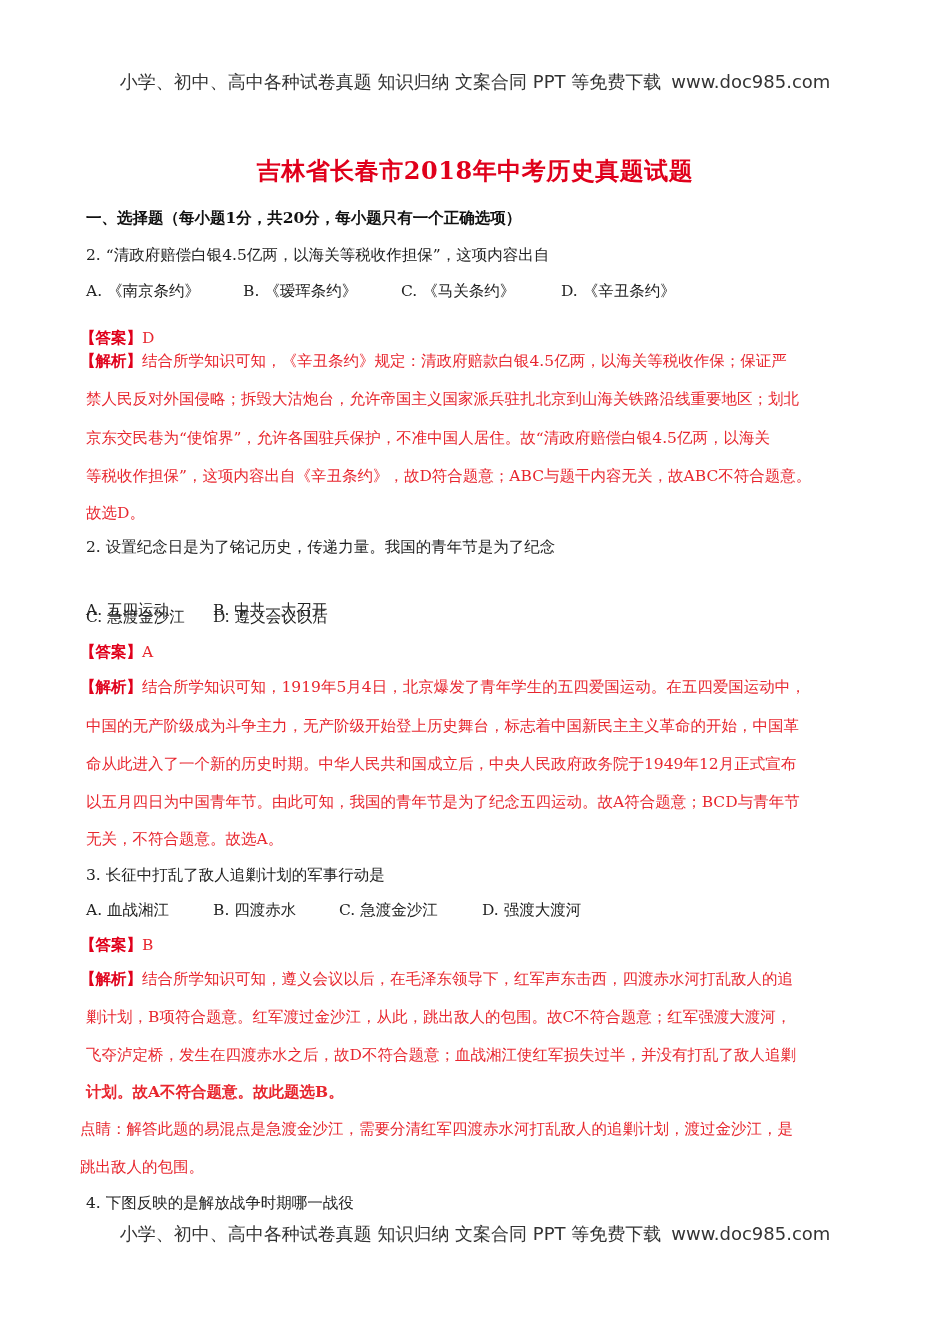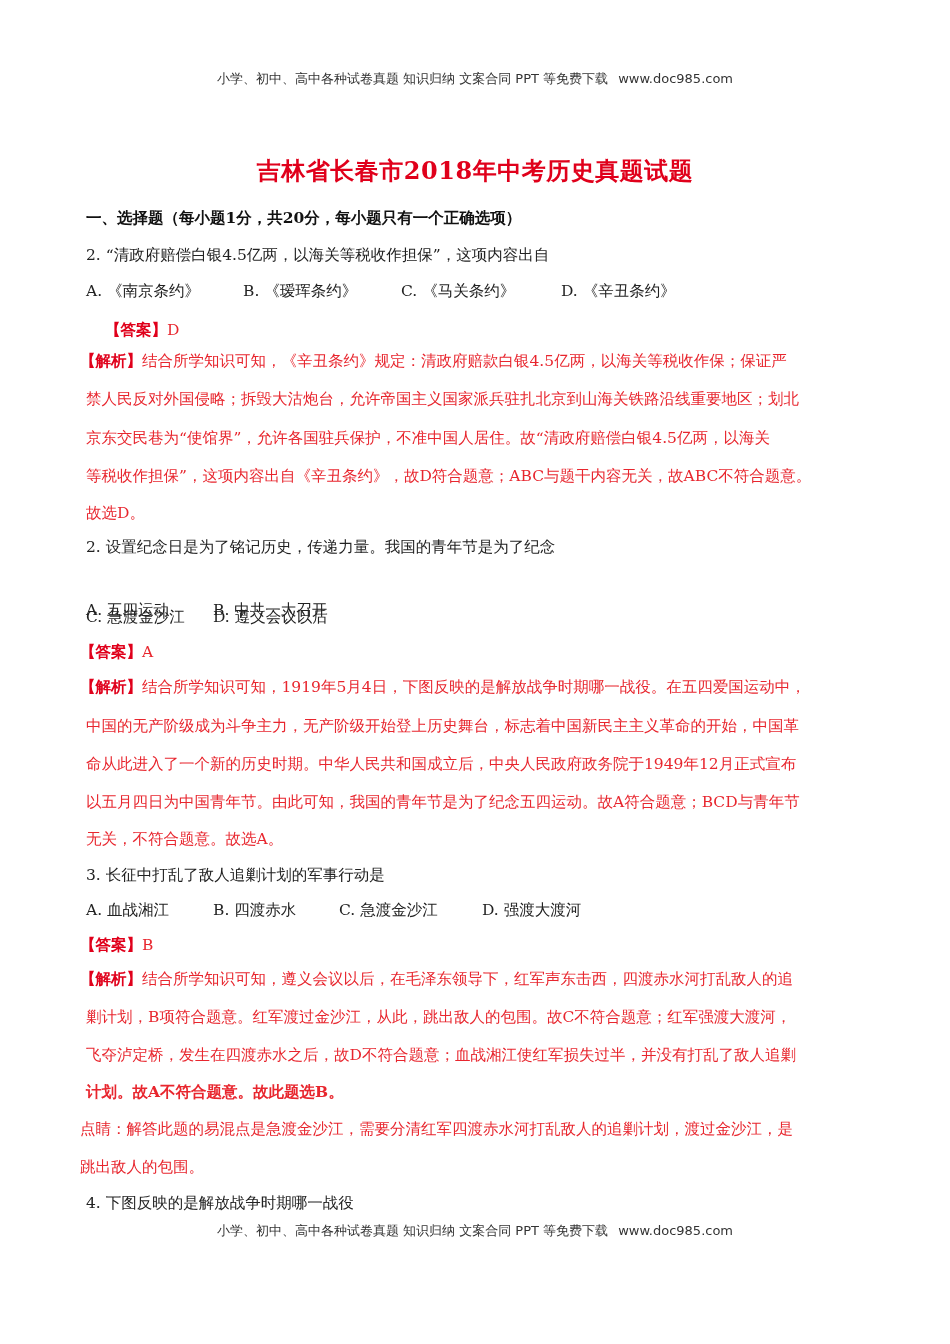--- a/index.html
+++ b/index.html
@@ -1,19 +1,19 @@
 <!DOCTYPE html>
 <html><head>
 <meta charset="utf-8">
 <style>
   html, body { margin: 0; padding: 0; background: #ffffff; }
   body { width: 950px; height: 1344px; position: relative; overflow: hidden;
          font-family: "DejaVu Serif", "Liberation Serif", serif; color: #222; }
   .hdr { position: absolute; left: 0; width: 950px; text-align: center;
-         font-family: "DejaVu Sans", "Liberation Sans", sans-serif; font-size: 13px; color: #333; }
+         font-family: "DejaVu Sans", "Liberation Sans", sans-serif; font-size: 18px; color: #333; }
   .hdr .url { margin-left: 10px; }
   .title { position: absolute; top: 155px; left: 0; width: 950px; text-align: center;
            font-size: 24px; font-weight: bold; color: #e0001b; letter-spacing: 0.5px; }
   .line { position: absolute; left: 86px; font-size: 15.5px; white-space: nowrap; line-height: 20px; }
   .sec { font-weight: bold; color: #111; }
   .red { color: #e8262e; }
   .q { color: #222; }
   .br { color: #e0001b; font-weight: bold; }
   .opt { display: inline-block; }
 </style>
@@ -25,36 +25,36 @@
 </div>
 
 <div class="title">吉林省长春市2018年中考历史真题试题</div>
 
 <div class="line sec" style="top:208px;">一、选择题（每小题1分，共20分，每小题只有一个正确选项）</div>
 
 <div class="line q" style="top:245px;">2. “清政府赔偿白银4.5亿两，以海关等税收作担保”，这项内容出自</div>
 <div class="line q" style="top:281px;">
   <span class="opt" style="width:157px">A. 《南京条约》</span><span class="opt" style="width:158px">B. 《瑷珲条约》</span><span class="opt" style="width:160px">C. 《马关条约》</span><span class="opt">D. 《辛丑条约》</span>
 </div>
-<div class="line red" style="top:320px;left:80px;margin-left:25px;"><span class="br">【答案】</span><span>D</span></div>
+<div class="line red" style="top:328px;left:80px;"><span class="br">【答案】</span><span>D</span></div>
 <div class="line red" style="top:351px;left:80px;"><span class="br">【解析】</span><span>结合所学知识可知，《辛丑条约》规定：清政府赔款白银4.5亿两，以海关等税收作保；保证严</span></div>
 <div class="line red" style="top:389px;">禁人民反对外国侵略；拆毁大沽炮台，允许帝国主义国家派兵驻扎北京到山海关铁路沿线重要地区；划北</div>
 <div class="line red" style="top:428px;">京东交民巷为“使馆界”，允许各国驻兵保护，不准中国人居住。故“清政府赔偿白银4.5亿两，以海关</div>
 <div class="line red" style="top:466px;">等税收作担保”，这项内容出自《辛丑条约》，故D符合题意；ABC与题干内容无关，故ABC不符合题意。</div>
 <div class="line red" style="top:503px;">故选D。</div>
 
 <div class="line q" style="top:537px;">2. 设置纪念日是为了铭记历史，传递力量。我国的青年节是为了纪念</div>
 <div class="line q" style="top:600px;">
   <span class="opt" style="width:127px">A. 五四运动</span><span class="opt">B. 中共一大召开</span>
 </div>
 <div class="line q" style="top:607px;">
   <span class="opt" style="width:127px">C. 急渡金沙江</span><span class="opt">D. 遵义会议以后</span>
 </div>
 <div class="line red" style="top:642px;left:80px;"><span class="br">【答案】</span><span>A</span></div>
-<div class="line red" style="top:677px;left:80px;"><span class="br">【解析】</span><span>结合所学知识可知，1919年5月4日，下图反映的是解放战争时期哪一战役。在五四爱国运动中，</span></div>
+<div class="line red" style="top:677px;left:80px;"><span class="br">【解析】</span><span>结合所学知识可知，1919年5月4日，北京爆发了青年学生的五四爱国运动。在五四爱国运动中，</span></div>
 <div class="line red" style="top:716px;">中国的无产阶级成为斗争主力，无产阶级开始登上历史舞台，标志着中国新民主主义革命的开始，中国革</div>
 <div class="line red" style="top:754px;">命从此进入了一个新的历史时期。中华人民共和国成立后，中央人民政府政务院于1949年12月正式宣布</div>
 <div class="line red" style="top:792px;">以五月四日为中国青年节。由此可知，我国的青年节是为了纪念五四运动。故A符合题意；BCD与青年节</div>
 <div class="line red" style="top:829px;">无关，不符合题意。故选A。</div>
 
 <div class="line q" style="top:865px;">3. 长征中打乱了敌人追剿计划的军事行动是</div>
 <div class="line q" style="top:900px;">
   <span class="opt" style="width:127px">A. 血战湘江</span><span class="opt" style="width:126px">B. 四渡赤水</span><span class="opt" style="width:143px">C. 急渡金沙江</span><span class="opt">D. 强渡大渡河</span>
 </div>
 <div class="line red" style="top:935px;left:80px;"><span class="br">【答案】</span><span>B</span></div>

